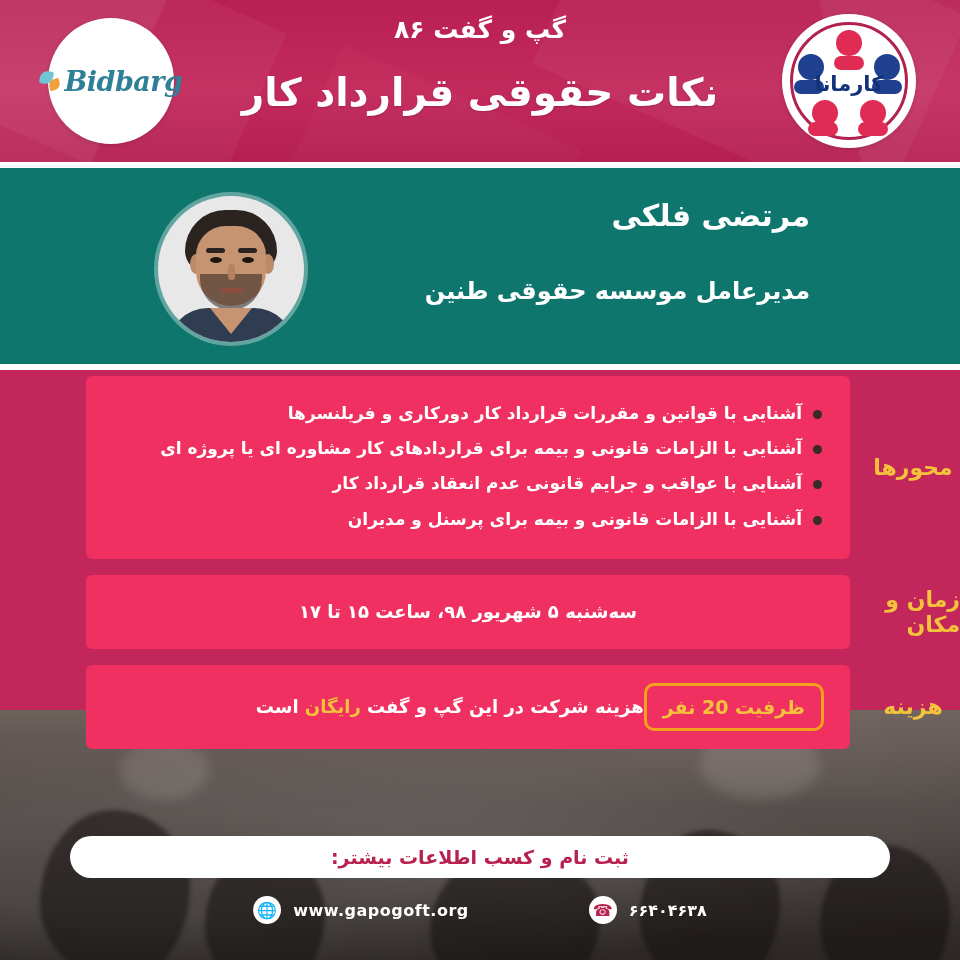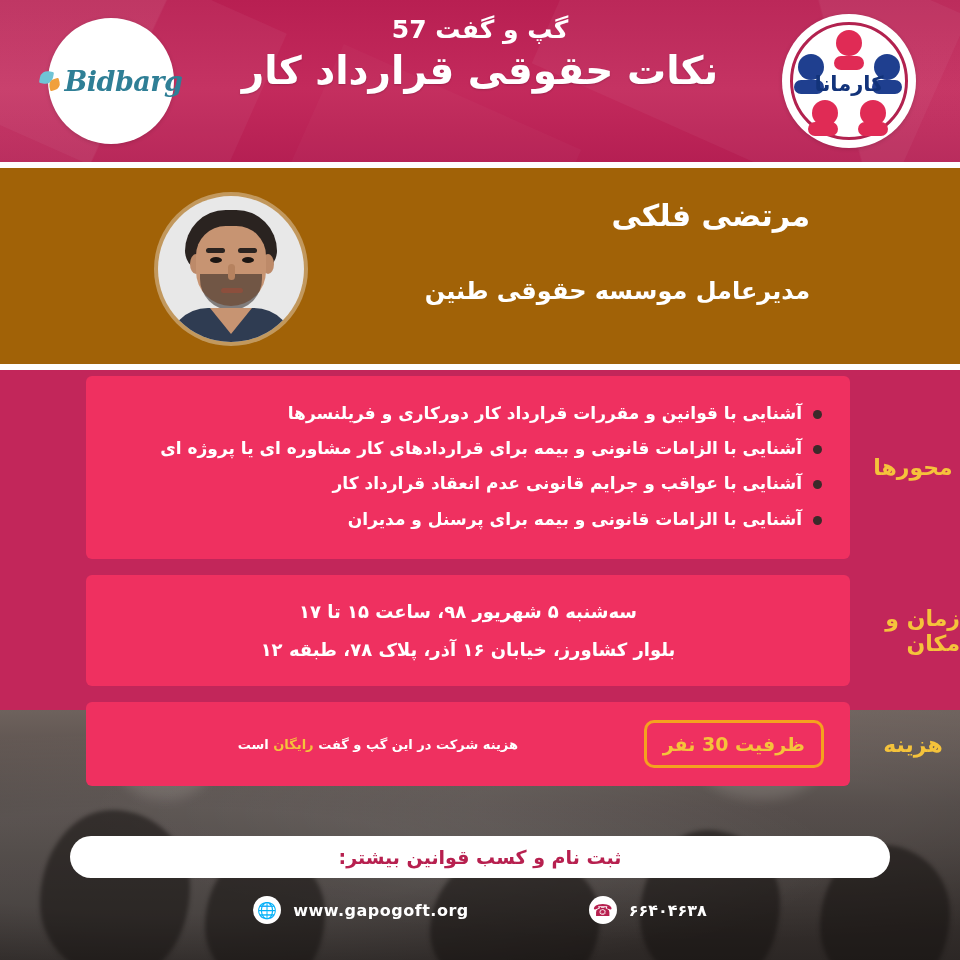--- a/index.html
+++ b/index.html
@@ -61,20 +61,21 @@
     text-align: center;
     color: #ffffff;
   }
   .series-label {
     font-size: 25px;
     font-weight: bold;
     letter-spacing: .3px;
     line-height: 1.3;
   }
   .main-title {
+    margin-top: 22px;
     font-size: 39px;
     font-weight: bold;
     line-height: 1.25;
     text-shadow: 0 1px 2px rgba(0,0,0,0.18);
   }
 
   
   .logo-bidbarg {
     position: absolute;
     top: 18px; left: 48px;
@@ -140,21 +141,21 @@
     font-weight: bold;
     color: #12337a;
     letter-spacing: .5px;
   }
 
   
   .speaker-band {
     position: absolute;
     top: 168px; left: 0; right: 0;
     height: 196px;
-    background: #a16207;
+    background: #0f766e;
   }
   .speaker-text {
     position: absolute;
     right: 150px; top: 30px;
     text-align: right;
     color: #ffffff;
   }
   .speaker-name { font-size: 30px; font-weight: bold; }
   .speaker-role { font-size: 24px; margin-top: 44px; font-weight: bold; }
 
@@ -237,21 +238,21 @@
     text-align: center;
     font-weight: bold;
   }
 
   .cost-body {
     display: flex;
     align-items: center;
     justify-content: space-between;
     min-height: 78px;
   }
-  .cost-text { font-size: 13px; font-weight: bold; flex: 1; text-align: center; }
+  .cost-text { font-size: 18px; font-weight: bold; flex: 1; }
   .cost-text .free { color: #f5c33b; }
   .capacity-badge {
     border: 3px solid #f5a11e;
     border-radius: 10px;
     color: #f5c33b;
     font-size: 19px;
     font-weight: bold;
     padding: 10px 16px;
     white-space: nowrap;
   }
@@ -326,21 +327,21 @@
     <div class="light" style="left:120px; top:30px; width:90px; height:60px;"></div>
     <div class="light" style="left:700px; top:20px; width:120px; height:70px;"></div>
   </div>
 
   <div class="top-banner">
     <div class="facet" style="left:-60px; top:-40px; width:320px; height:200px;"></div>
     <div class="facet" style="left:560px; top:-70px; width:380px; height:220px;"></div>
     <div class="facet" style="left:300px; top:90px; width:260px; height:160px; opacity:.5;"></div>
 
     <div class="banner-center">
-      <div class="series-label">گپ و گفت 57</div>
+      <div class="series-label">گپ و گفت ۸۶</div>
       <div class="main-title">نکات حقوقی قرارداد کار</div>
     </div>
 
     <div class="logo-bidbarg">
       <div class="bidbarg-inner">
         <span class="bidbarg-mark">
             <i></i>
             <i></i>
           </span>
         <span class="bidbarg-text">Bidbarg</span>
@@ -398,37 +399,36 @@
           <li>آشنایی با عواقب و جرایم قانونی عدم انعقاد قرارداد کار</li>
           <li>آشنایی با الزامات قانونی و بیمه برای پرسنل و مدیران</li>
         </ul>
       </div>
     </div>
 
     <div class="row">
       <div class="row-label">زمان و مکان</div>
       <div class="row-body">
         <div class="when-line">سه‌شنبه ۵ شهریور ۹۸، ساعت ۱۵ تا ۱۷</div>
-        <div class="when-line">بلوار کشاورز، خیابان ۱۶ آذر، پلاک ۷۸، طبقه ۱۲</div>
       </div>
     </div>
 
     <div class="row">
       <div class="row-label">هزینه</div>
       <div class="row-body cost-body">
-        <div class="capacity-badge">ظرفیت 30 نفر</div>
+        <div class="capacity-badge">ظرفیت 20 نفر</div>
         <div class="cost-text">
           <span>هزینه شرکت در این گپ و گفت </span><span class="free">رایگان</span><span> است</span>
         </div>
       </div>
     </div>
 
   </div>
 
-  <div class="cta">ثبت نام و کسب قوانین بیشتر:</div>
+  <div class="cta">ثبت نام و کسب اطلاعات بیشتر:</div>
 
   <div class="contacts">
     <div class="contact">
       <span class="glyph">☎</span>
       <span class="val">۶۶۴۰۴۶۳۸</span>
     </div>
     <div class="contact">
       <span class="glyph">🌐</span>
       <span class="val">www.gapogoft.org</span>
     </div>

